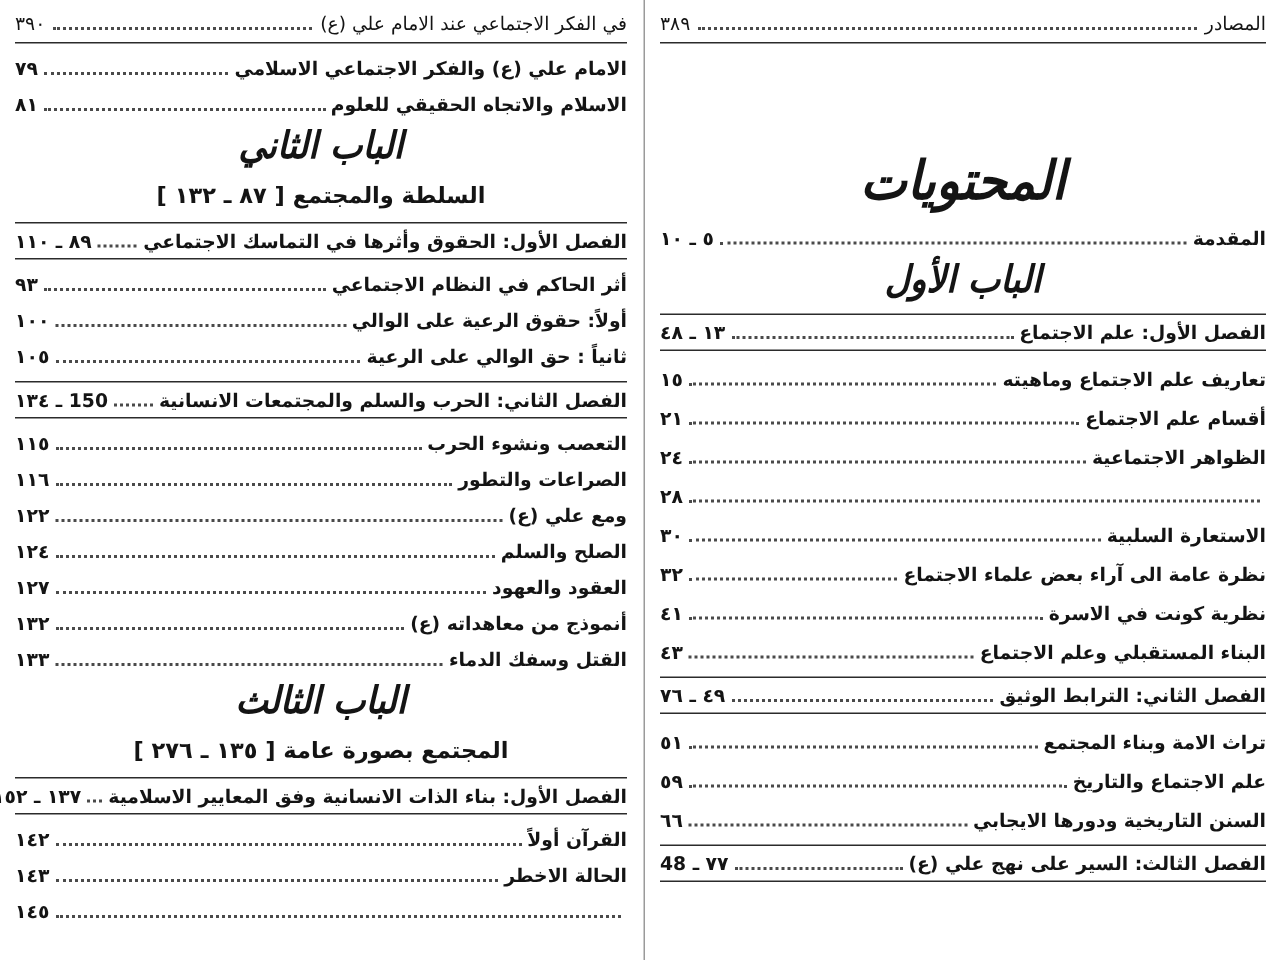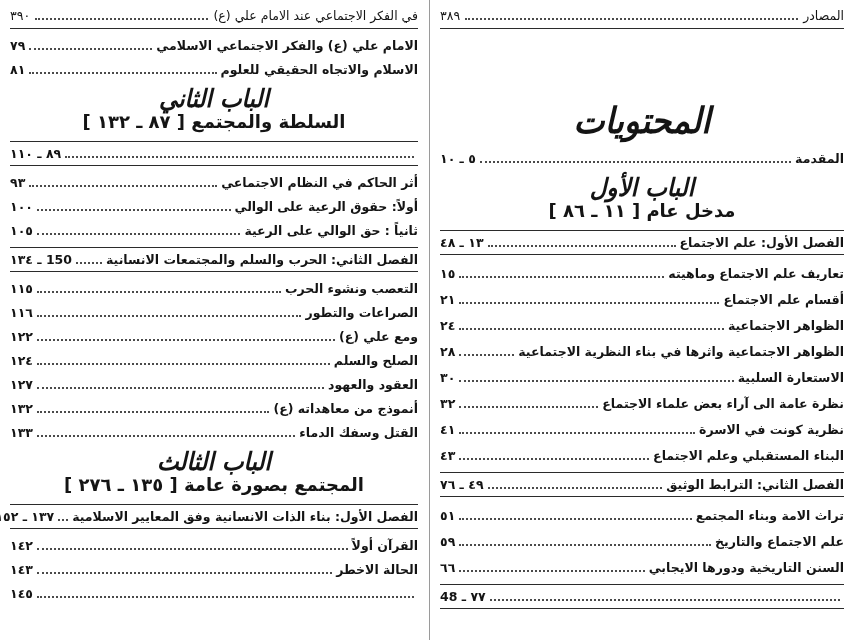--- a/index.html
+++ b/index.html
@@ -36,21 +36,21 @@
 
   .toc-row.chapter{
     font-weight:bold;
     border-top:1px solid #2b2b2b;
     border-bottom:1px solid #2b2b2b;
     padding:4px 0;
     margin-top:9px;
   }
 
   .section-title{
-    text-align:center;font-weight:bold;font-size:18px;
+    text-align:center;font-weight:bold;font-size:15px;margin-top:10px;
   }
 
   .callig{
     text-align:center;
     font-family:"DejaVu Sans",sans-serif;
     font-weight:bold;font-style:italic;
     transform:scaleY(1.08);
   }
   .callig.small{font-size:23px;margin-top:8px;}
   .callig.large{font-size:33px;margin-top:72px;}
@@ -67,21 +67,20 @@
       <span class="ph-num">٣٨٩</span>
     </div>
     <div id="right-items">
         <div class="callig large">المحتويات</div>
         <div class="toc-row">
           <span class="toc-title">المقدمة</span>
           <span class="toc-dots"></span>
           <span class="toc-num">٥ ـ ١٠</span>
         </div>
         <div class="callig small">الباب الأول</div>
-        <div class="section-title">مدخل عام [ ١١ ـ ٨٦ ]</div>
         <div class="toc-row chapter">
           <span class="toc-title">الفصل الأول: علم الاجتماع</span>
           <span class="toc-dots"></span>
           <span class="toc-num">١٣ ـ ٤٨</span>
         </div>
         <div class="toc-row">
           <span class="toc-title">تعاريف علم الاجتماع وماهيته</span>
           <span class="toc-dots"></span>
           <span class="toc-num">١٥</span>
         </div>
@@ -89,21 +88,20 @@
           <span class="toc-title">أقسام علم الاجتماع</span>
           <span class="toc-dots"></span>
           <span class="toc-num">٢١</span>
         </div>
         <div class="toc-row">
           <span class="toc-title">الظواهر الاجتماعية</span>
           <span class="toc-dots"></span>
           <span class="toc-num">٢٤</span>
         </div>
         <div class="toc-row">
-          <span class="toc-title">الظواهر الاجتماعية واثرها في بناء النظرية الاجتماعية</span>
           <span class="toc-dots"></span>
           <span class="toc-num">٢٨</span>
         </div>
         <div class="toc-row">
           <span class="toc-title">الاستعارة السلبية</span>
           <span class="toc-dots"></span>
           <span class="toc-num">٣٠</span>
         </div>
         <div class="toc-row">
           <span class="toc-title">نظرة عامة الى آراء بعض علماء الاجتماع</span>
@@ -134,20 +132,21 @@
           <span class="toc-title">علم الاجتماع والتاريخ</span>
           <span class="toc-dots"></span>
           <span class="toc-num">٥٩</span>
         </div>
         <div class="toc-row">
           <span class="toc-title">السنن التاريخية ودورها الايجابي</span>
           <span class="toc-dots"></span>
           <span class="toc-num">٦٦</span>
         </div>
         <div class="toc-row chapter">
+          <span class="toc-title">الفصل الثالث: السير على نهج علي (ع)</span>
           <span class="toc-dots"></span>
           <span class="toc-num">٧٧ ـ 48</span>
         </div>
       </div>
   </div>
 
   <div class="gutter"></div>
 
   <div class="page page-left">
     <div class="page-header">
@@ -162,20 +161,21 @@
           <span class="toc-num">٧٩</span>
         </div>
         <div class="toc-row">
           <span class="toc-title">الاسلام والاتجاه الحقيقي للعلوم</span>
           <span class="toc-dots"></span>
           <span class="toc-num">٨١</span>
         </div>
         <div class="callig small">الباب الثاني</div>
         <div class="section-title">السلطة والمجتمع [ ٨٧ ـ ١٣٢ ]</div>
         <div class="toc-row chapter">
+          <span class="toc-title">الفصل الأول: الحقوق وأثرها في التماسك الاجتماعي</span>
           <span class="toc-dots"></span>
           <span class="toc-num">٨٩ ـ ١١٠</span>
         </div>
         <div class="toc-row">
           <span class="toc-title">أثر الحاكم في النظام الاجتماعي</span>
           <span class="toc-dots"></span>
           <span class="toc-num">٩٣</span>
         </div>
         <div class="toc-row">
           <span class="toc-title">أولاً: حقوق الرعية على الوالي</span>

